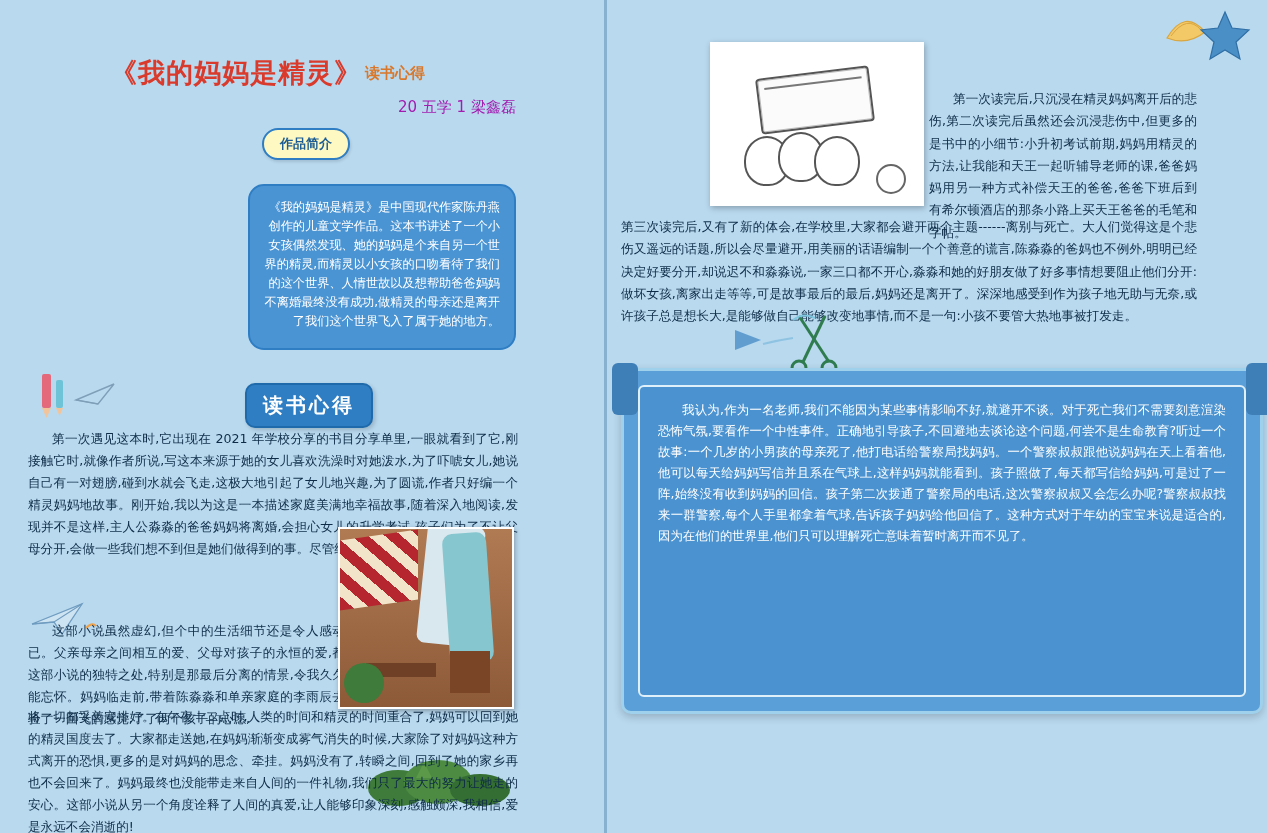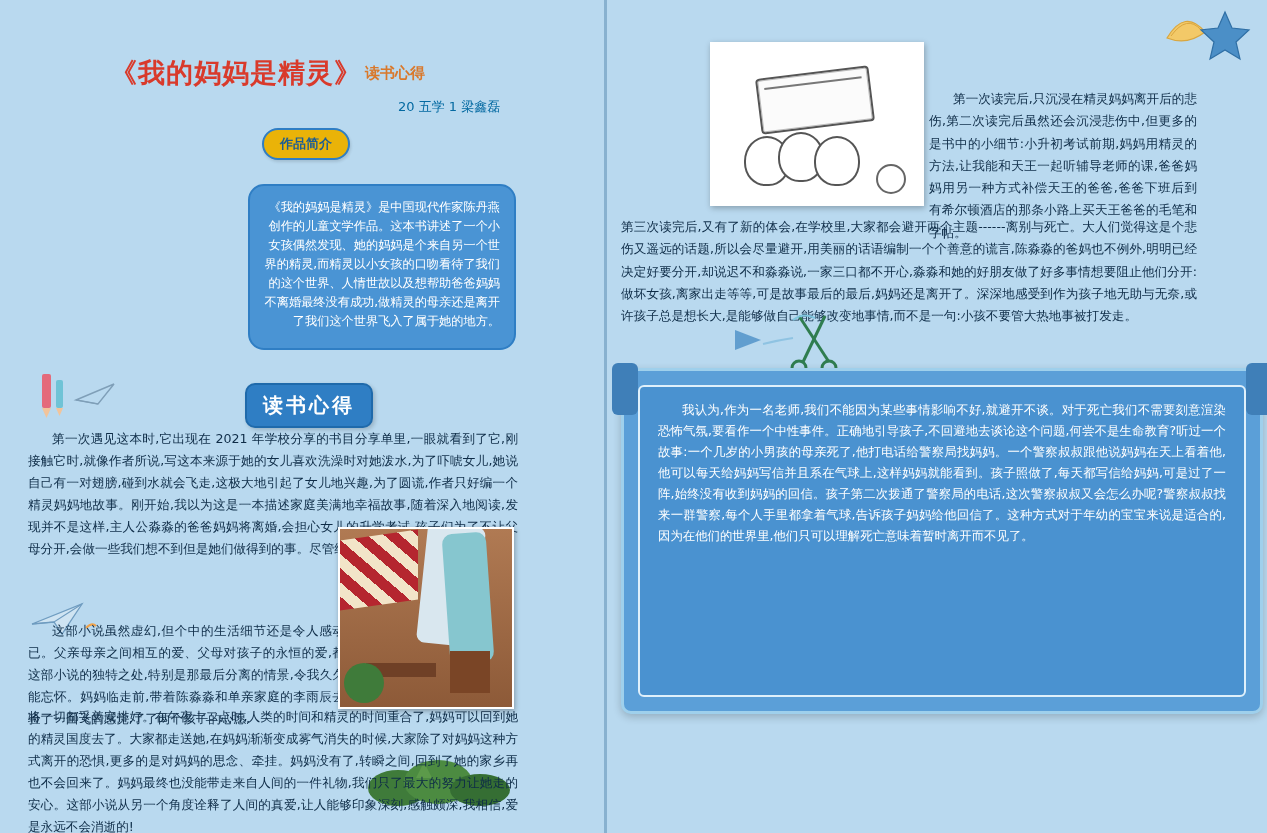--- a/index.html
+++ b/index.html
@@ -51,22 +51,22 @@
     top: 64px;
     font-size: 15px;
     color: #d9782b;
     font-weight: bold;
     white-space: nowrap;
   }
   .byline {
     position: absolute;
     left: 398px;
     top: 98px;
-    font-size: 13px;
-    color: #0369a1;
+    font-size: 15px;
+    color: #a21caf;
     white-space: nowrap;
   }
 
   
   .book {
     position: absolute;
     left: 32px;
     top: 126px;
     width: 200px;
     height: 237px;
@@ -135,21 +135,21 @@
     writing-mode: vertical-rl;
   }
   .book .ground {
     position:absolute; left:16px; right:0; bottom:0; height:16px;
     background:#dfd7b8;
   }
 
   
   .label-ribbon {
     position: absolute;
-    background: #eab308;
+    background: #fef9c3;
     border: 2px solid #2f7ec4;
     border-radius: 16px;
     color: #1d5d94;
     font-size: 13px;
     font-weight: bold;
     padding: 5px 16px;
     white-space: nowrap;
     box-shadow: 1px 2px 3px rgba(0,0,0,.12);
     text-align: right;
   }

